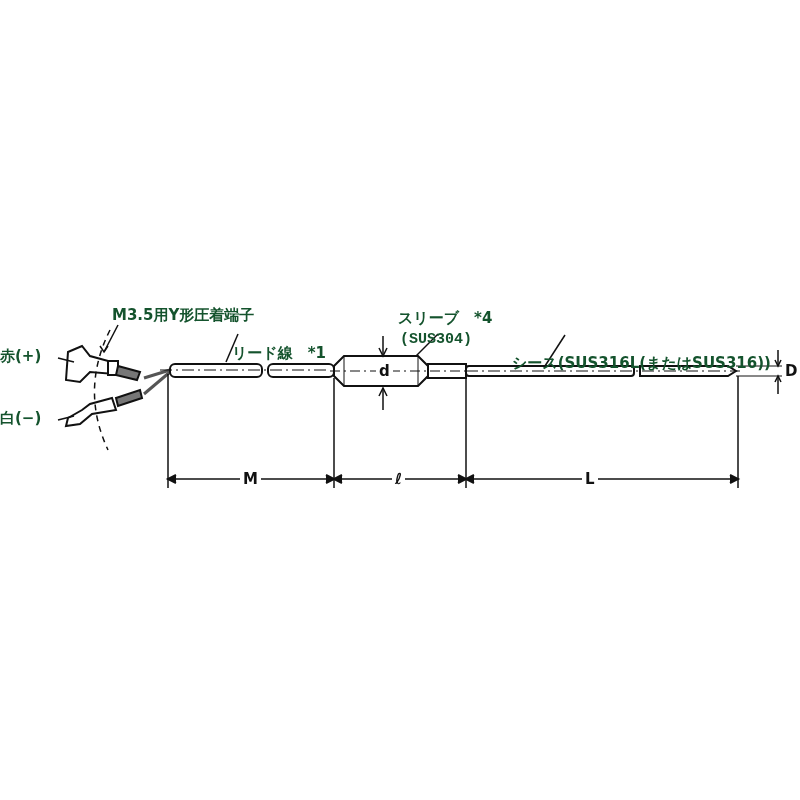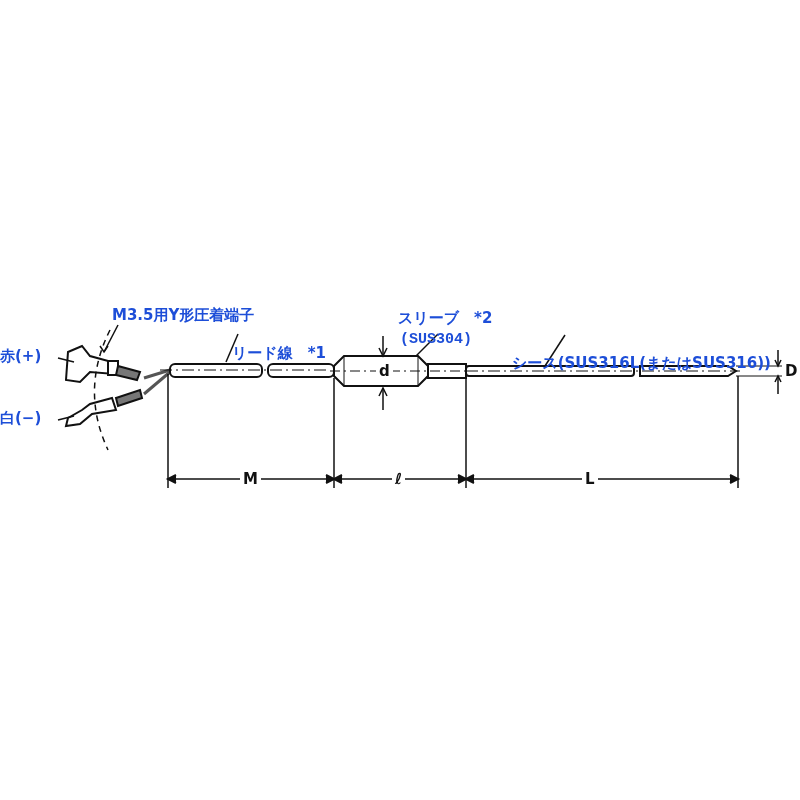--- a/index.html
+++ b/index.html
@@ -1,19 +1,19 @@
 <!DOCTYPE html>
 <html><head>
 <meta charset="utf-8">
 <style>
   html, body { margin:0; padding:0; background:#ffffff; }
   body { width:800px; height:800px; position:relative; overflow:hidden;
          font-family:"DejaVu Sans", sans-serif; color:#111; }
   svg { position:absolute; left:0; top:0; }
-  .lbl { position:absolute; font-size:15px; font-weight:bold; white-space:nowrap; color:#1d4ed8; line-height:1; }
+  .lbl { position:absolute; font-size:15px; font-weight:bold; white-space:nowrap; color:#14532d; line-height:1; }
   .dim { position:absolute; font-size:15px; font-weight:bold; color:#111; background:#fff; padding:0 3px; line-height:1; }
 </style>
 </head>
 <body>
 
 <svg width="800" height="800" viewBox="0 0 800 800">
   <g stroke="#111" fill="none" stroke-width="2">
 
     <g>
       <path d="M68,352 L82,346 L90,356 L112,362 L114,374 L90,372 L80,382 L66,380 Z" fill="#fff"></path>
@@ -81,21 +81,21 @@
     <polyline points="458,475 466,479 458,483" fill="#111"></polyline>
     <polyline points="474,475 466,479 474,483" fill="#111"></polyline>
     <polyline points="730,475 738,479 730,483" fill="#111"></polyline>
   </g>
 </svg>
 
 <div class="lbl" style="left:112px;top:308px;">M3.5用Y形圧着端子</div>
 <div class="lbl" style="left:0px;top:349px;">赤(+)</div>
 <div class="lbl" style="left:0px;top:411px;">白(−)</div>
 <div class="lbl" style="left:232px;top:346px;text-align:center;">リード線　*1</div>
-<div class="lbl" style="left:398px;top:311px;">スリーブ　*2</div>
+<div class="lbl" style="left:398px;top:311px;">スリーブ　*4</div>
 <div class="lbl" style="left:400px;top:332px;font-family:Liberation Mono, monospace;">(SUS304)</div>
 <div class="lbl" style="left:512px;top:332px;margin-top:24px;">シース(SUS316L(またはSUS316))</div>
 
 <div class="dim" style="left:376px;top:364px;">d</div>
 <div class="dim" style="left:782px;top:364px;background:transparent;">D</div>
 <div class="dim" style="left:240px;top:472px;">M</div>
 <div class="dim" style="left:392px;top:472px;">ℓ</div>
 <div class="dim" style="left:582px;top:472px;">L</div>
 
 </body></html>

